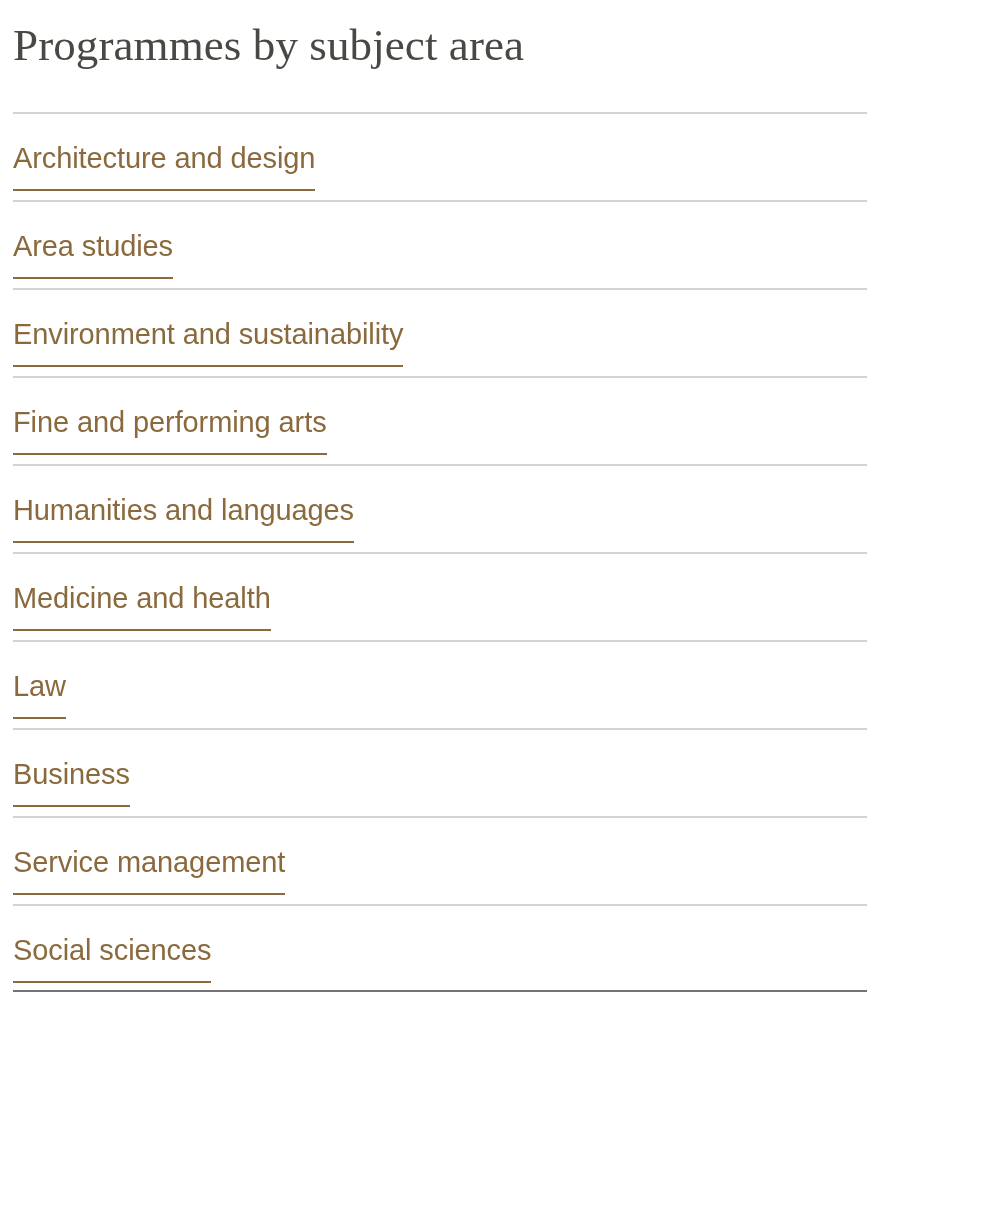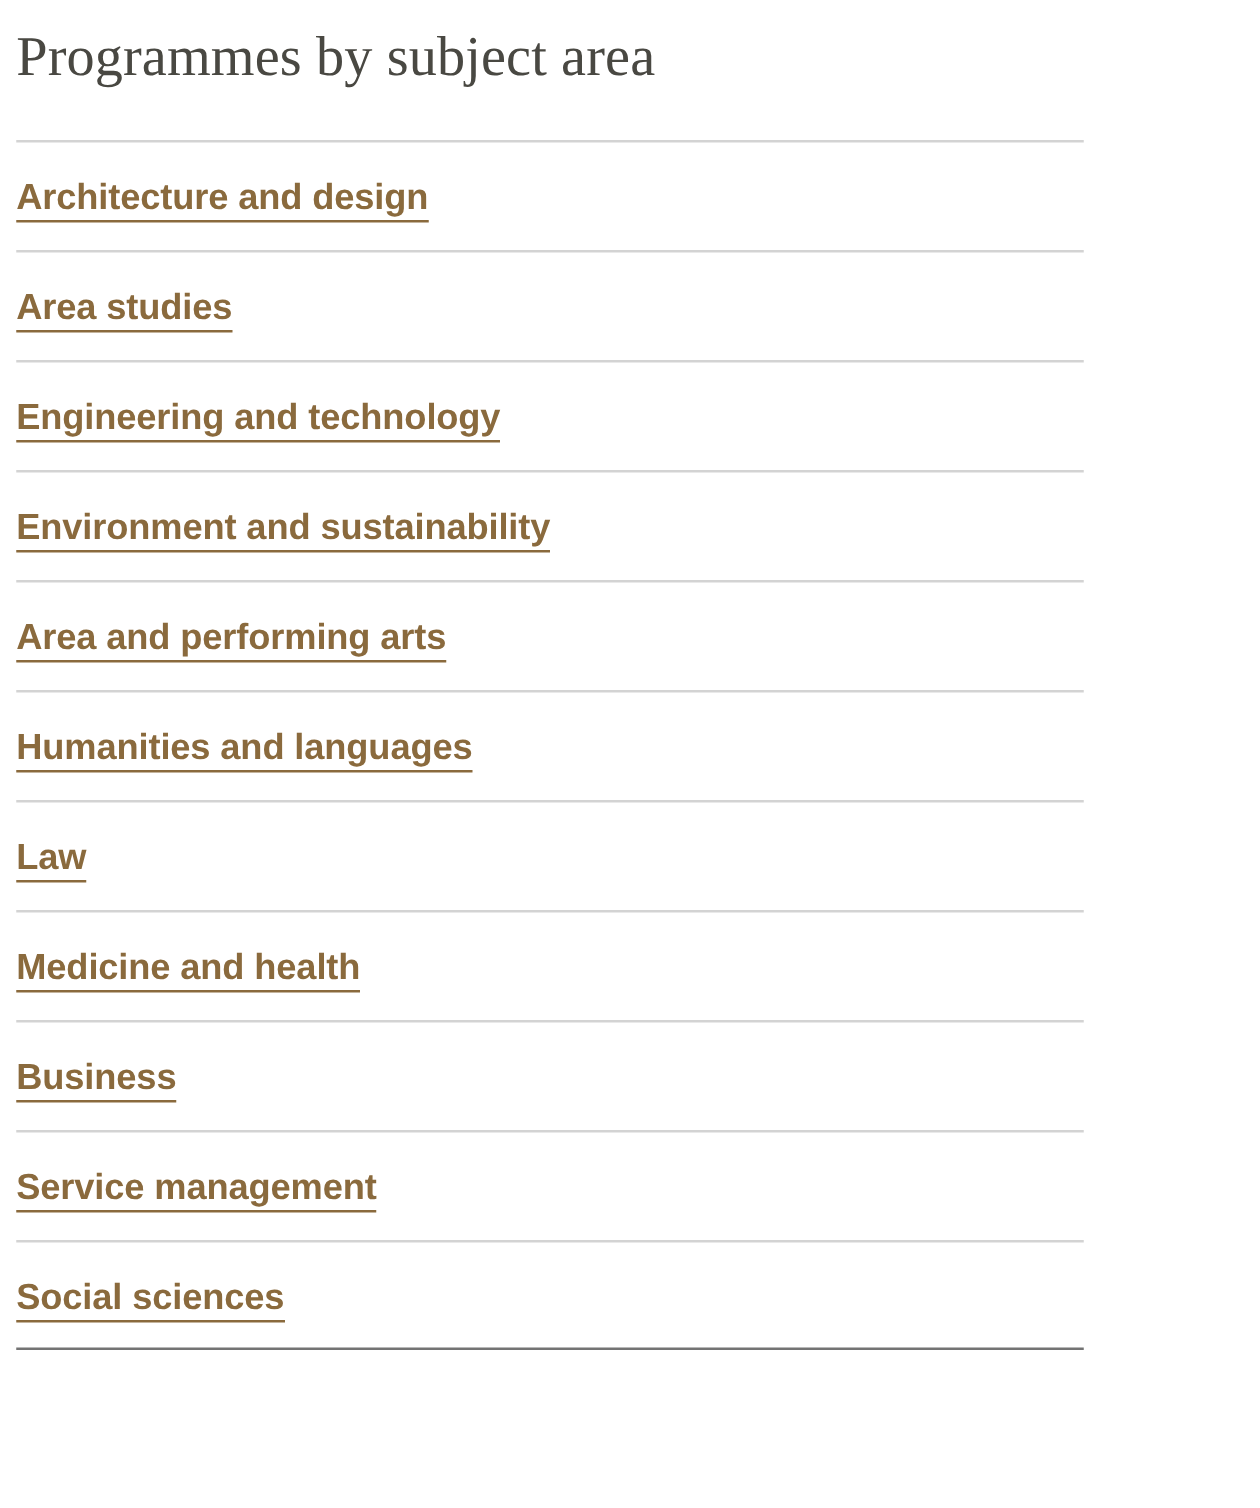--- a/index.html
+++ b/index.html
@@ -53,60 +53,57 @@
   .subject-item:last-child {
     border-bottom: 2px solid #737373;
   }
 
   .subject-link {
     display: inline-block;
     margin-top: 29px;
     font-family: "Liberation Sans", sans-serif;
     font-size: 29px;
     line-height: 1.1;
-    font-weight: 700;
+    font-weight: 400;
     color: #8a6a3d;
     text-decoration: none;
     border-bottom: 2px solid #8a6a3d;
-    padding-bottom: 1px;
+    padding-bottom: 14px;
     letter-spacing: -0.1px;
     cursor: pointer;
   }
 </style>
 </head>
 <body>
 
 <div class="page">
 
   <h1 class="page-title">Programmes by subject area</h1>
 
   <ul class="subject-list">
     <li class="subject-item">
       <a class="subject-link" href="#">Architecture and design</a>
     </li>
     <li class="subject-item">
       <a class="subject-link" href="#">Area studies</a>
     </li>
     <li class="subject-item">
-      <a class="subject-link" href="#">Engineering and technology</a>
-    </li>
-    <li class="subject-item">
       <a class="subject-link" href="#">Environment and sustainability</a>
     </li>
     <li class="subject-item">
-      <a class="subject-link" href="#">Area and performing arts</a>
+      <a class="subject-link" href="#">Fine and performing arts</a>
     </li>
     <li class="subject-item">
       <a class="subject-link" href="#">Humanities and languages</a>
     </li>
     <li class="subject-item">
-      <a class="subject-link" href="#">Law</a>
+      <a class="subject-link" href="#">Medicine and health</a>
     </li>
     <li class="subject-item">
-      <a class="subject-link" href="#">Medicine and health</a>
+      <a class="subject-link" href="#">Law</a>
     </li>
     <li class="subject-item">
       <a class="subject-link" href="#">Business</a>
     </li>
     <li class="subject-item">
       <a class="subject-link" href="#">Service management</a>
     </li>
     <li class="subject-item">
       <a class="subject-link" href="#">Social sciences</a>
     </li>

